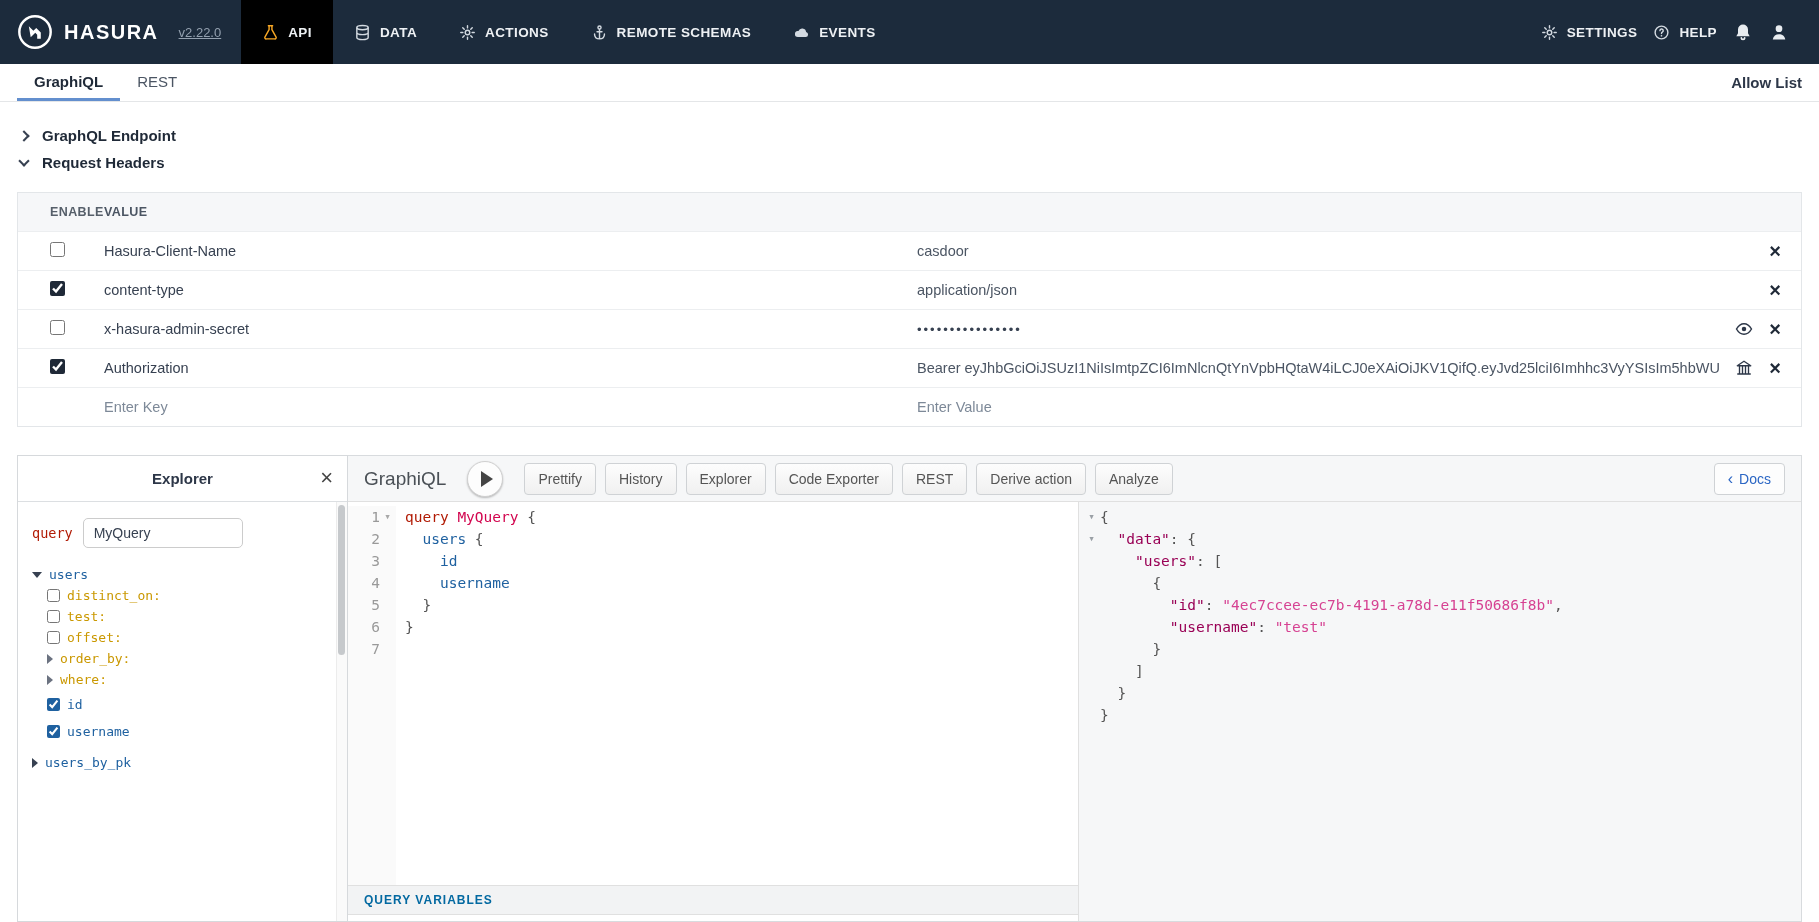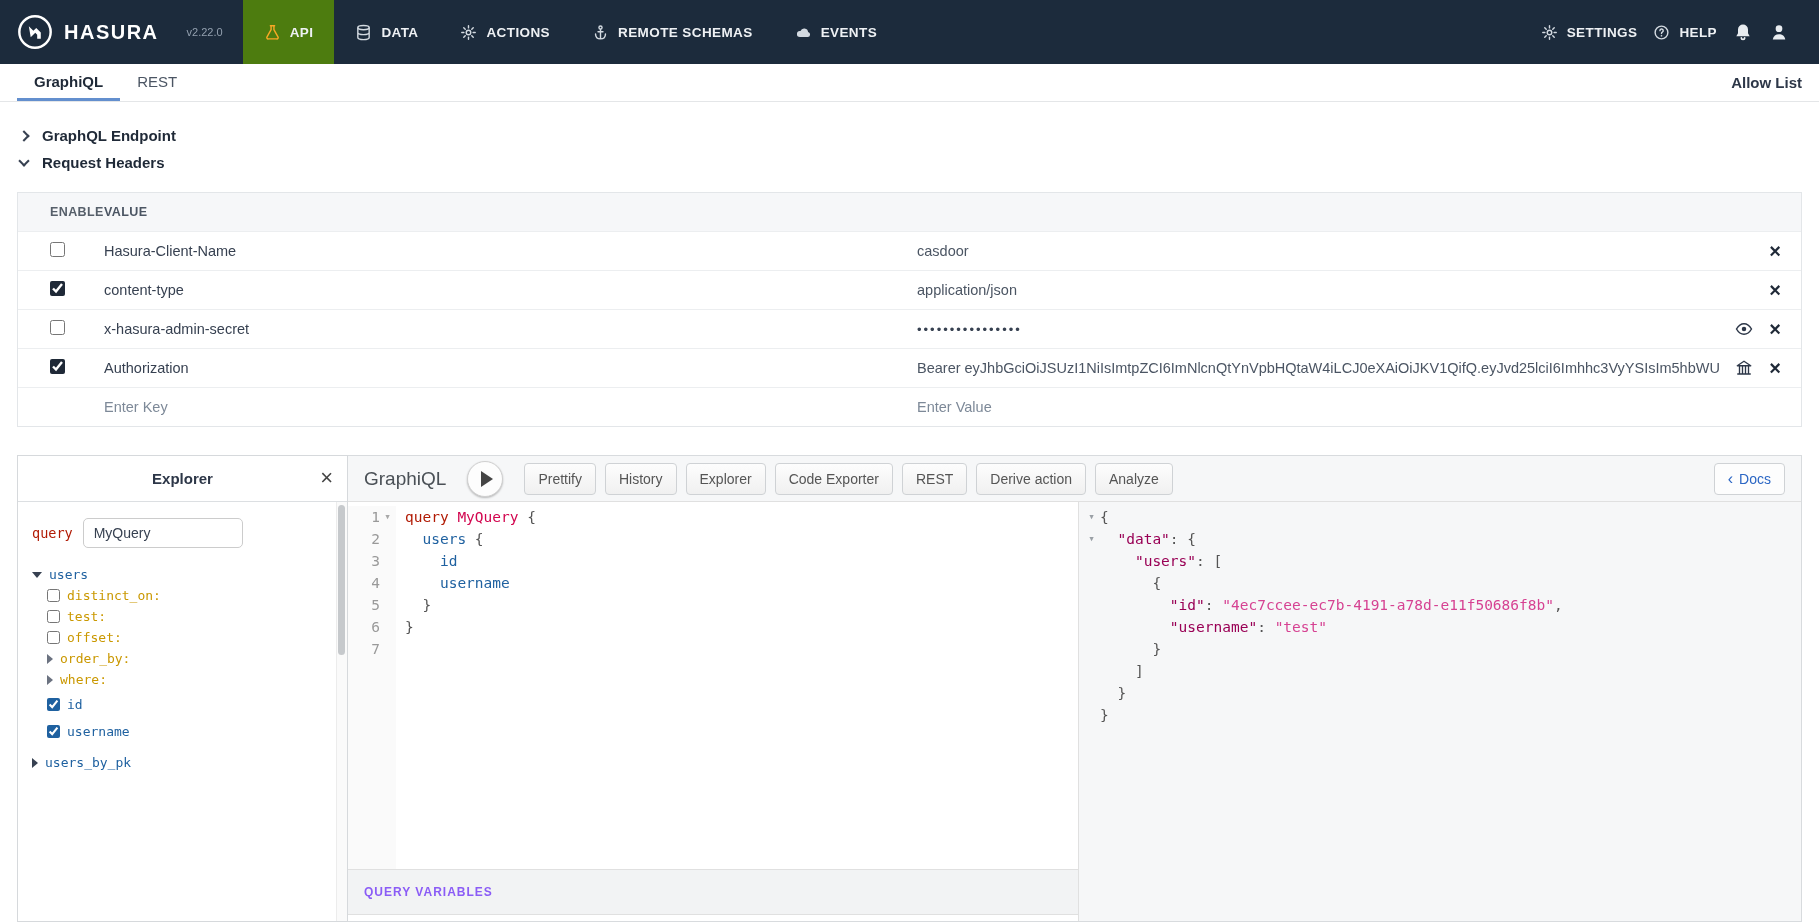--- a/index.html
+++ b/index.html
@@ -5,26 +5,26 @@
   * { margin:0; padding:0; box-sizing:border-box; }
   html,body { width:1819px; height:922px; overflow:hidden; background:#fff;
               font-family:"Liberation Sans", sans-serif; color:#333; }
   .app { height:922px; display:flex; flex-direction:column; }
 
   
   .topnav { height:64px; background:#1c2b3c; display:flex; align-items:stretch; color:#fff; flex:none; }
   .brand { display:flex; align-items:center; gap:10px; padding:0 20px 0 16px; cursor:pointer; }
   .logo { width:38px; height:38px; }
   .brand-name { font-size:20px; font-weight:bold; letter-spacing:1.5px; }
-  .brand-ver { font-size:11px; color:#93a0af; margin-left:18px; }
+  .brand-ver { font-size:13px; color:#93a0af; margin-left:10px;text-decoration:underline; }
   .nav-items { display:flex; align-items:stretch; }
   .nav-item { display:flex; align-items:center; gap:9px; padding:0 21px; font-size:13.5px;
               font-weight:bold; letter-spacing:.4px; color:#eef1f4; cursor:pointer; }
   .nav-item .nicon { width:17px; height:17px; color:#d3dae1; flex:none; }
-  .nav-item.active { background:#4d7c0f; }
+  .nav-item.active { background:#000000; }
   .nav-item.active .nicon { color:#f9a825; }
   .nav-right { margin-left:auto; display:flex; align-items:center; gap:16px; padding-right:30px; }
   .nav-right .nav-item { padding:0; }
   .nav-ico-btn { width:20px; height:20px; color:#e8ecf0; cursor:pointer; }
 
   
   .tabbar { height:38px; border-bottom:1px solid #e4e6e8; display:flex; align-items:stretch; padding:0 17px; flex:none; }
   .tab { display:flex; align-items:center; padding:0 17px; font-size:15px; color:#4b5563;
          border-bottom:3px solid transparent; cursor:pointer; }
   .tab.active { color:#1f2937; font-weight:bold; border-bottom-color:#638fce; }
@@ -101,23 +101,23 @@
   .editor-col { width:731px; flex:none; display:flex; flex-direction:column; border-right:1px solid #e0e0e0; }
   .editor { flex:1; min-height:0; display:flex; font-family:"DejaVu Sans Mono", monospace;
             font-size:14.5px; line-height:22px; padding-top:4px; overflow:hidden; background:#fff; cursor:text; }
   .gutter { width:48px; flex:none; background:#fafafa; color:#999; display:flex; flex-direction:column; }
   .gut-row { display:flex; justify-content:flex-end; align-items:center; height:22px; padding-right:1px; }
   .gut-num { min-width:20px; text-align:right; }
   .gut-fold { width:15px; color:#a8a8a8; font-size:11px; text-align:center; }
   .code { flex:1; padding-left:9px; overflow:hidden; }
   .code-line { white-space:pre; height:22px; }
   .tk-kw { color:#B11A04; } .tk-def { color:#D2054E; } .tk-field { color:#1F61A0; } .tk-p { color:#555; }
-  .varbar { height:46px; flex:none; background:#f2f3f4; border-top:1px solid #e0e0e0; border-bottom:1px solid #e0e0e0;
+  .varbar { height:30px; flex:none; background:#f2f3f4; border-top:1px solid #e0e0e0; border-bottom:1px solid #e0e0e0;
             display:flex; align-items:center; padding-left:16px; font-size:12px; font-weight:bold;
-            letter-spacing:1px; color:#8b5cf6; cursor:pointer; }
+            letter-spacing:1px; color:#0369a1; cursor:pointer; }
   .varpad { height:6px; flex:none; background:#fff; }
 
   .result { flex:1; min-width:0; background:#f6f7f8; font-family:"DejaVu Sans Mono", monospace;
             font-size:14.5px; line-height:22px; padding:4px 0 0 4px; color:#555; overflow:hidden; }
   .rrow { display:flex; height:22px; }
   .rfold { width:17px; flex:none; color:#9aa0a6; font-size:11px; text-align:center; }
   .rcode { white-space:pre; }
   .tk-key { color:#990055; } .tk-str { color:#D64292; }
 </style>
 </head>

